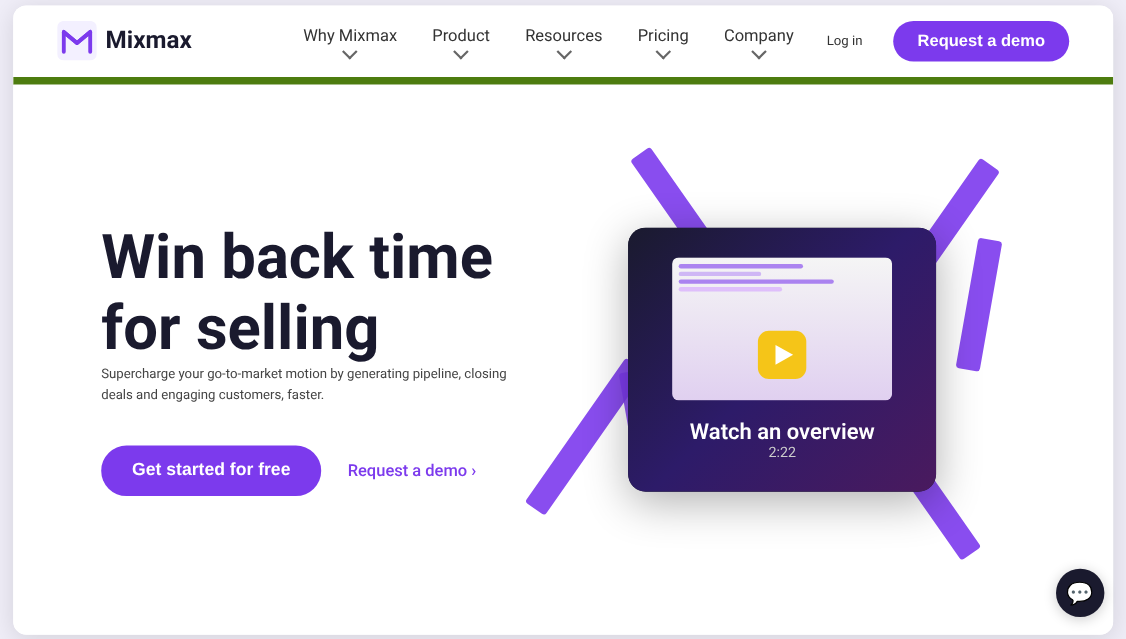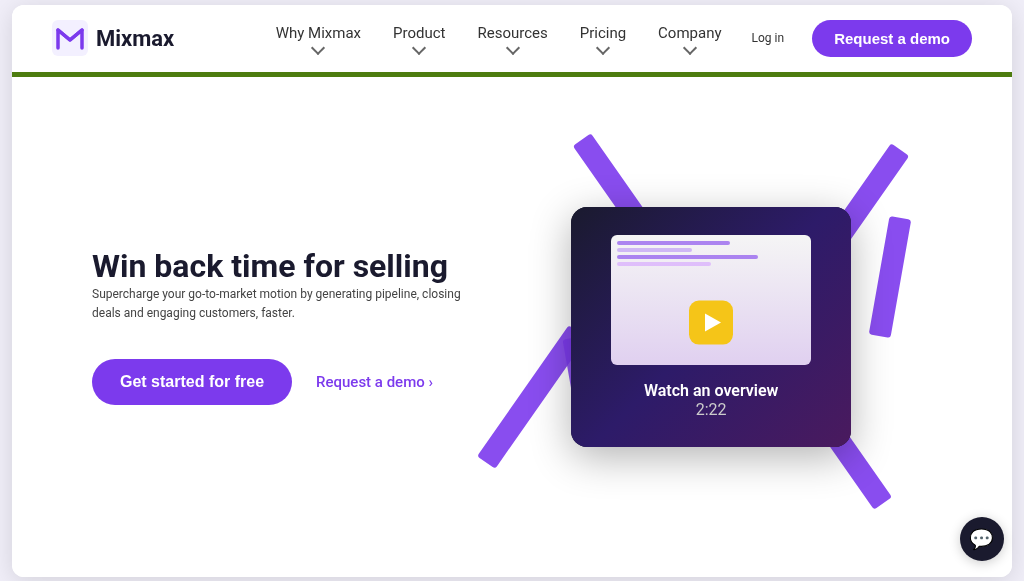--- a/index.html
+++ b/index.html
@@ -18,21 +18,21 @@
       border-radius: 12px;
       overflow: hidden;
       box-shadow: 0 4px 24px rgba(0,0,0,0.12);
     }
     
     .navbar {
       display: flex;
       align-items: center;
       padding: 0 40px;
       height: 72px;
-      border-bottom: 5px solid #4d7c0f;
+      border-bottom: 7px solid #4d7c0f;
       background: #fff;
     }
     .logo-area {
       display: flex;
       align-items: center;
       gap: 8px;
       margin-right: auto;
     }
     .logo-icon {
       width: 36px;
@@ -101,21 +101,21 @@
       min-height: 488px;
       position: relative;
       overflow: hidden;
       background: #fff;
     }
     .hero-content {
       flex: 0 0 44%;
       z-index: 2;
     }
     .hero-title {
-      font-size: 32px;
+      font-size: 56px;
       font-weight: 700;
       color: #1a1a2e;
       line-height: 1.15;
     }
     .hero-subtitle {
       font-size: 12px;
       color: #444;
       line-height: 1.6;
       max-width: 420px;
       margin-bottom: 36px;
@@ -304,29 +304,29 @@
     .play-triangle {
       width: 0;
       height: 0;
       border-top: 9px solid transparent;
       border-bottom: 9px solid transparent;
       border-left: 16px solid #fff;
       margin-left: 3px;
     }
     .video-label {
       color: #fff;
-      font-size: 16px;
+      font-size: 20px;
       font-weight: 600;
       text-align: center;
       margin-top: 8px;
       z-index: 4;
     }
     .video-duration {
       color: #ccc;
-      font-size: 16px;
+      font-size: 13px;
       text-align: center;
       z-index: 4;
     }
 
     
     .chat-bubble {
       position: absolute;
       bottom: 20px;
       right: 20px;
       width: 44px;

